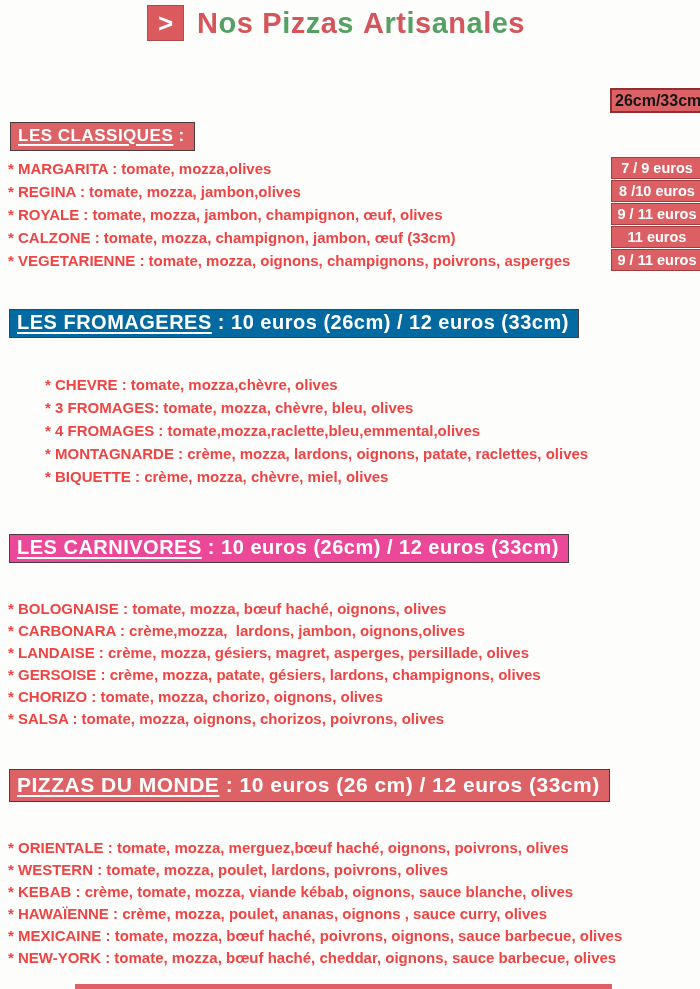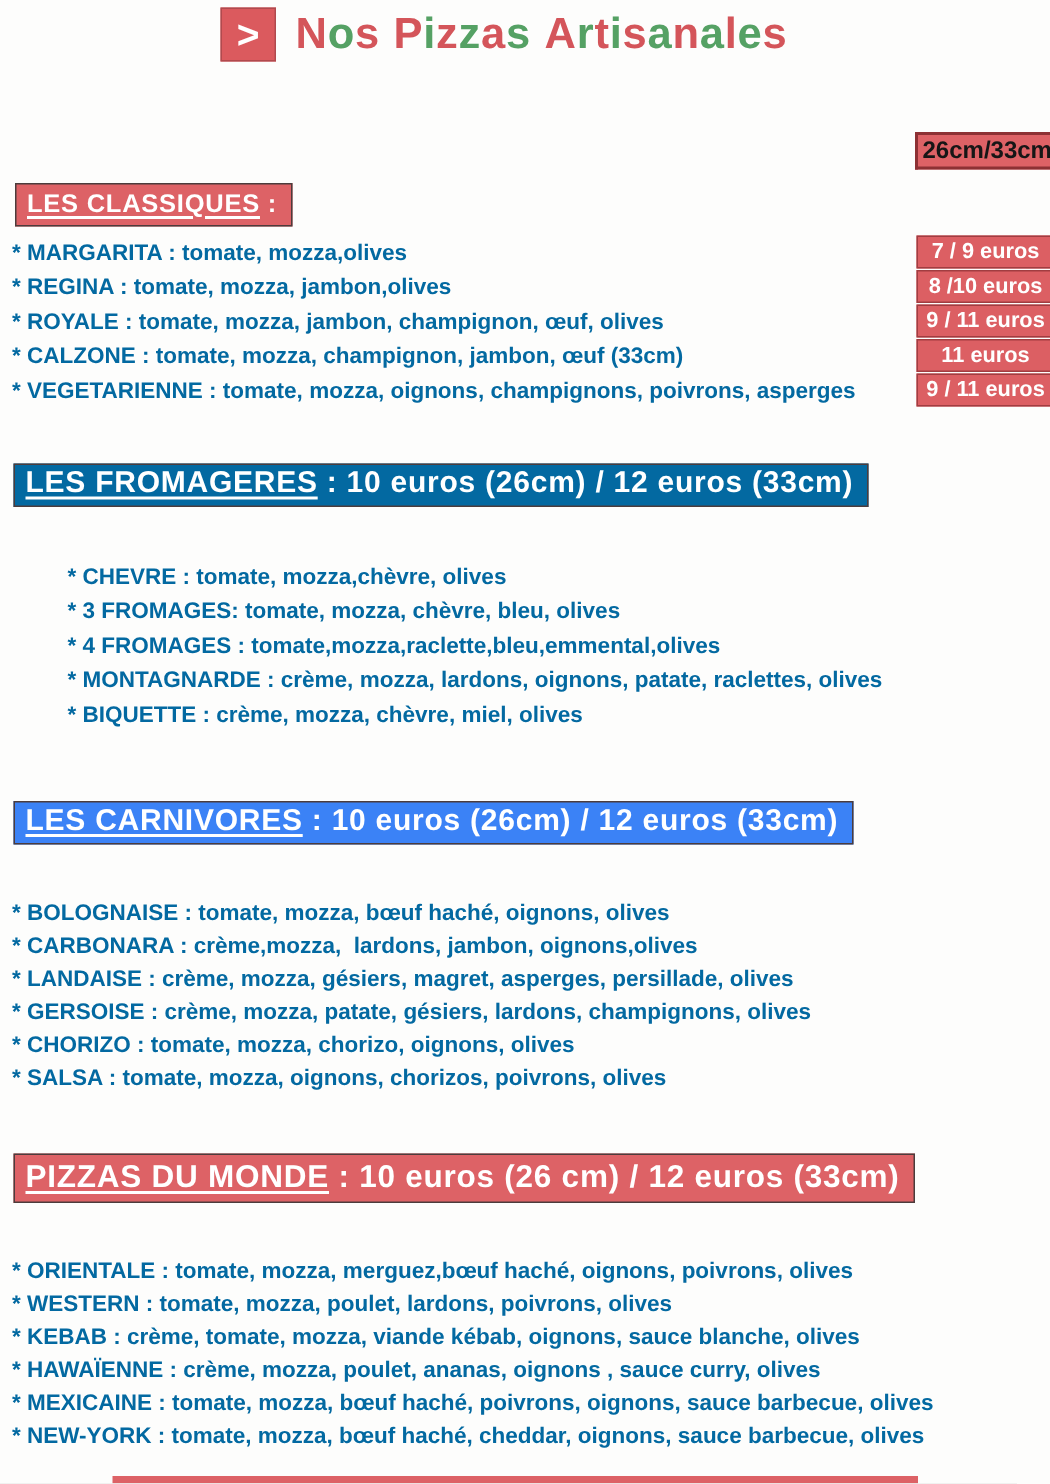--- a/index.html
+++ b/index.html
@@ -45,21 +45,21 @@
   .section-name { text-decoration:underline; text-underline-offset:3px; text-decoration-thickness:2px; }
 
   .items { list-style:none; margin:0; padding:0 0 0 8px; }
   .sec-0 .items { margin-top:6px; }
   .sec-1 .items { margin-top:35px;padding-left:45px; }
   .sec-2 .items { margin-top:35px; }
   .sec-3 .items { margin-top:35px; }
 
   .item { position:relative; height:23px; line-height:23px; white-space:pre; }
   .sec-2 .item, .sec-3 .item { height:22px; line-height:22px; }
-  .item-line { font-size:15px; font-weight:700; color:#0369a1; white-space:pre; }
+  .item-line { font-size:15px; font-weight:700; color:#ef4444; white-space:pre; }
 
   .price-badge {
     position:absolute; right:-3px; top:0; height:22px; min-width:92px;
     display:flex; align-items:center; justify-content:center;
     color:#ffffff; font-size:14.5px; font-weight:800; box-sizing:border-box;
     border:1px solid #a13d41; padding:0 4px;
   }
 
   .bottom-bar { position:absolute; top:984px; left:75px; width:537px; height:5px; }
 </style>
@@ -85,21 +85,21 @@
           <li class="item"><span class="item-line">* CALZONE : tomate, mozza, champignon, jambon, œuf (33cm)</span><span class="price-badge" style="background: rgb(220, 95, 99);">11 euros</span></li>
           <li class="item"><span class="item-line">* VEGETARIENNE : tomate, mozza, oignons, champignons, poivrons, asperges</span><span class="price-badge" style="background: rgb(220, 95, 99);">9 / 11 euros</span></li>
         </ul></section>
       <section class="menu-section sec-1"><div class="section-header" style="background: #0369a1;"><span class="section-name">LES FROMAGERES</span><span class="section-pricing"> : 10 euros (26cm) / 12 euros (33cm)</span></div><ul class="items">
           <li class="item"><span class="item-line">* CHEVRE : tomate, mozza,chèvre, olives</span></li>
           <li class="item"><span class="item-line">* 3 FROMAGES: tomate, mozza, chèvre, bleu, olives</span></li>
           <li class="item"><span class="item-line">* 4 FROMAGES : tomate,mozza,raclette,bleu,emmental,olives</span></li>
           <li class="item"><span class="item-line">* MONTAGNARDE : crème, mozza, lardons, oignons, patate, raclettes, olives</span></li>
           <li class="item"><span class="item-line">* BIQUETTE : crème, mozza, chèvre, miel, olives</span></li>
         </ul></section>
-      <section class="menu-section sec-2"><div class="section-header" style="background: #3b82f6;"><span class="section-name">LES CARNIVORES</span><span class="section-pricing"> : 10 euros (26cm) / 12 euros (33cm)</span></div><ul class="items">
+      <section class="menu-section sec-2"><div class="section-header" style="background: #ec4899;"><span class="section-name">LES CARNIVORES</span><span class="section-pricing"> : 10 euros (26cm) / 12 euros (33cm)</span></div><ul class="items">
           <li class="item"><span class="item-line">* BOLOGNAISE : tomate, mozza, bœuf haché, oignons, olives</span></li>
           <li class="item"><span class="item-line">* CARBONARA : crème,mozza,  lardons, jambon, oignons,olives</span></li>
           <li class="item"><span class="item-line">* LANDAISE : crème, mozza, gésiers, magret, asperges, persillade, olives</span></li>
           <li class="item"><span class="item-line">* GERSOISE : crème, mozza, patate, gésiers, lardons, champignons, olives</span></li>
           <li class="item"><span class="item-line">* CHORIZO : tomate, mozza, chorizo, oignons, olives</span></li>
           <li class="item"><span class="item-line">* SALSA : tomate, mozza, oignons, chorizos, poivrons, olives</span></li>
         </ul></section>
       <section class="menu-section sec-3"><div class="section-header" style="background: rgb(221, 98, 102);"><span class="section-name">PIZZAS DU MONDE</span><span class="section-pricing"> : 10 euros (26 cm) / 12 euros (33cm)</span></div><ul class="items">
           <li class="item"><span class="item-line">* ORIENTALE : tomate, mozza, merguez,bœuf haché, oignons, poivrons, olives</span></li>
           <li class="item"><span class="item-line">* WESTERN : tomate, mozza, poulet, lardons, poivrons, olives</span></li>

